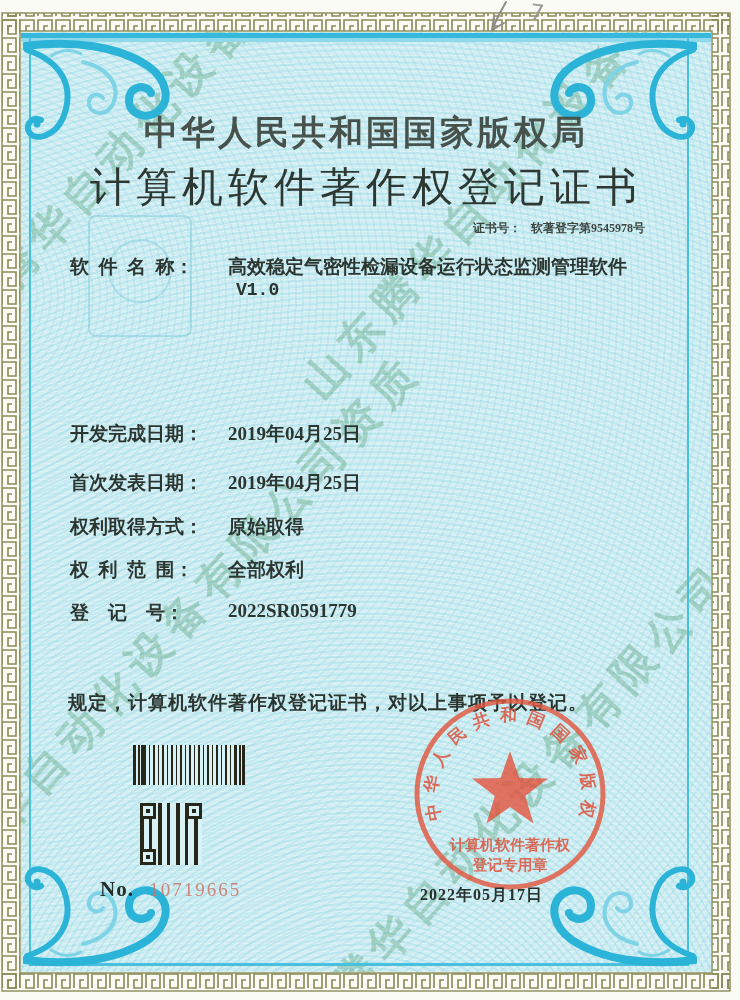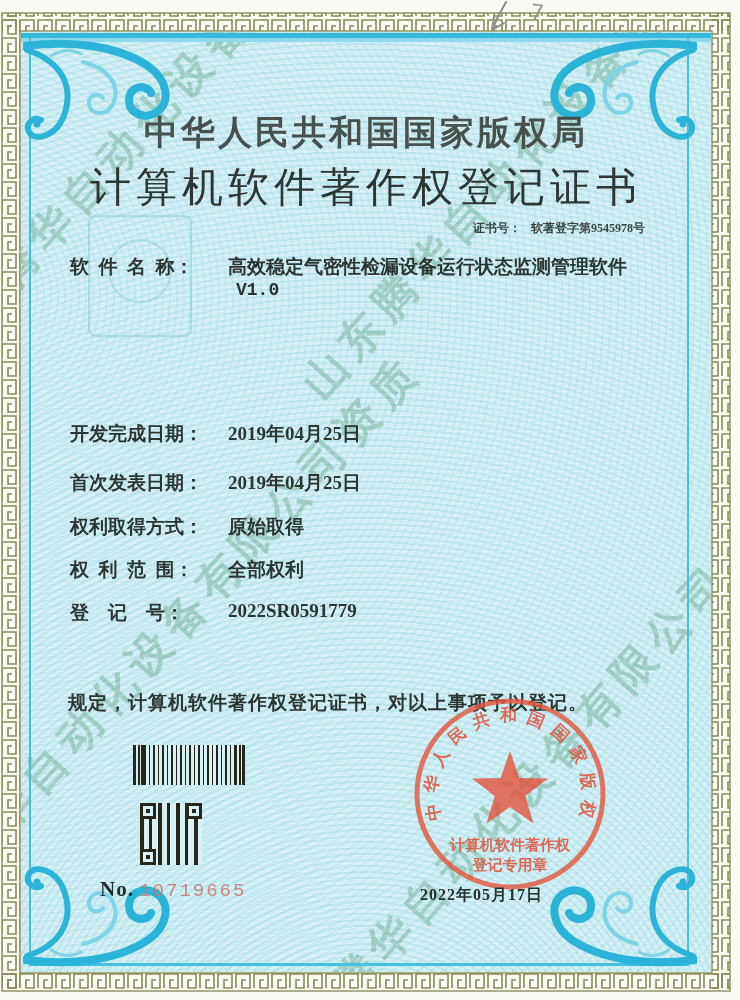--- a/index.html
+++ b/index.html
@@ -61,22 +61,22 @@
   .qr{position:absolute;left:119px;top:771px;width:62px;height:62px;background-color:#d8f1f5;
     background-image:
       repeating-linear-gradient(90deg,#26261b 0 4px,rgba(0,0,0,0) 4px 9px,#26261b 9px 12px,rgba(0,0,0,0) 12px 18px),
       repeating-linear-gradient(0deg,rgba(216,241,245,.9) 0 3px,rgba(0,0,0,0) 3px 8px,rgba(216,241,245,.9) 8px 12px,rgba(0,0,0,0) 12px 17px);}
   .finder{position:absolute;width:16px;height:16px;border:3px solid #26261b;background:#d8f1f5;box-sizing:border-box;}
   .finder::after{content:"";position:absolute;left:3px;top:3px;width:4px;height:4px;background:#26261b;}
   .finder.f-tl{left:0;top:0;} .finder.f-tr{right:0;top:0;} .finder.f-bl{left:0;bottom:0;}
   
   .serial{position:absolute;left:79px;top:845px;font-size:21px;}
   .serial .no{font-weight:700;color:#22302c;letter-spacing:1px;}
-  .serial .num{color:#cb7468;font-family:Liberation Mono, monospace;
-    font-size:19px;letter-spacing:2px;opacity:.85;}
+  .serial .num{color:#cb7468;font-family:Liberation Serif, serif;
+    font-size:19px;letter-spacing:2px;margin-left:10px;opacity:.85;}
   
   .seal{position:absolute;left:389px;top:664px;opacity:.92;}
   .issue-date{position:absolute;left:399px;top:853px;width:200px;text-align:left;
     font-size:16px;font-weight:700;color:#27312d;letter-spacing:1px;}
   
   .pencil{position:absolute;left:486px;top:0;width:70px;height:34px;color:#8a8a84;}
   .pencil .p7{position:absolute;left:44px;top:0;font-family:"DejaVu Sans",sans-serif;
     font-size:22px;transform:rotate(8deg);color:#9a9a92;}
 </style>
 </head>

